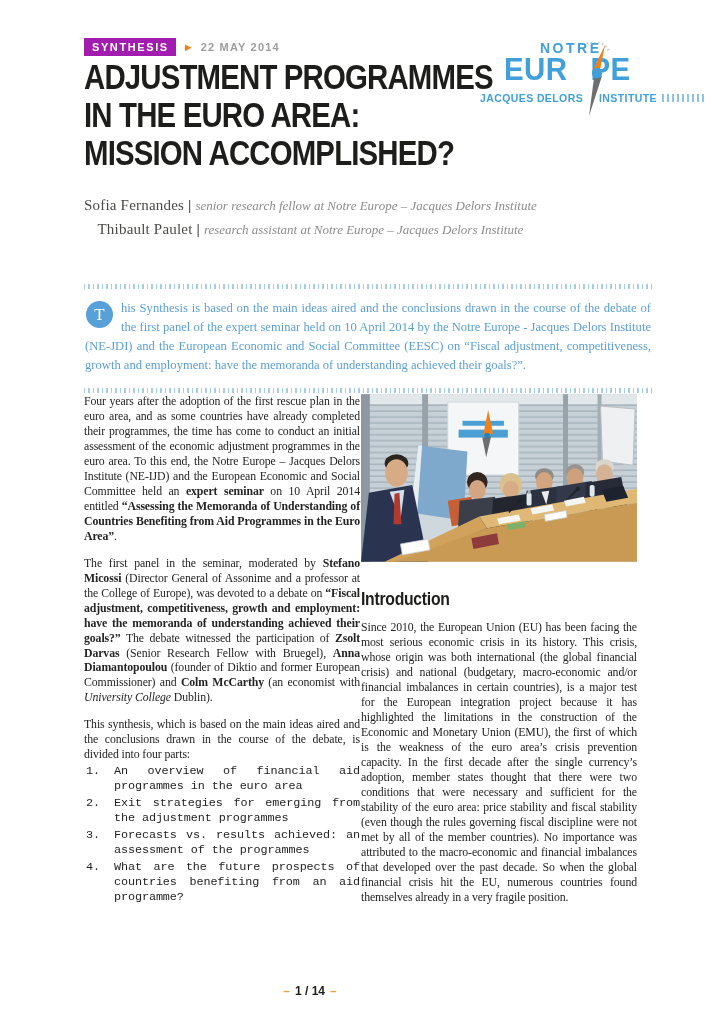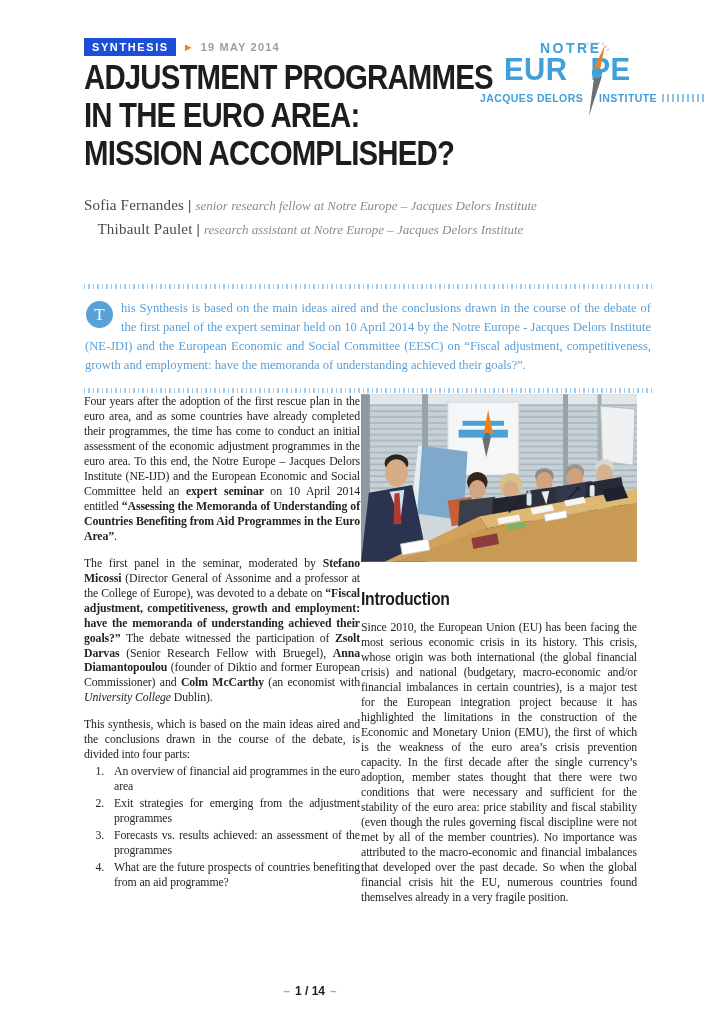--- a/index.html
+++ b/index.html
@@ -6,21 +6,21 @@
   html,body { background:#ffffff; }
   .page {
     position:relative; width:724px; height:1024px; margin:0 auto;
     background:#ffffff; overflow:hidden;
     font-family:"Liberation Serif", serif; color:#252525;
   }
 
   
   .badge-row { position:absolute; top:38px; left:84px; display:flex; align-items:center; gap:7px;
     font-family:"Liberation Sans", sans-serif; }
-  .badge { background:#1d4ed8; color:#ffffff; font-size:11px; font-weight:bold;
+  .badge { background:#a21caf; color:#ffffff; font-size:11px; font-weight:bold;
     letter-spacing:1.6px; padding:3px 7px 3px 8px; }
   .badge-arrow { color:#f08119; font-size:11px; line-height:1; }
   .badge-date { color:#9d9d9c; font-size:11px; font-weight:bold; letter-spacing:1.2px; }
 
   .title { position:absolute; top:58px; left:84px; width:480px;
     font-family:"Liberation Sans", sans-serif; font-weight:bold; color:#1d1d1b;
     font-size:35px; line-height:38px; letter-spacing:-1px;
     transform:scaleX(0.84); transform-origin:left top; white-space:nowrap; }
 
   .authors { position:absolute; top:197px; left:84px;text-align:center; }
@@ -53,41 +53,41 @@
   .dropcap { float:left; width:27px; height:27px; border-radius:50%; background:#58a0d8;
     color:#ffffff; text-align:center; line-height:27px; font-size:17px;
     margin:2px 8px 0 1px; font-family:"Liberation Serif", serif; }
 
   
   .columns { position:absolute; top:394px; left:84px; width:568px; display:flex; gap:1px; }
   .col { width:276px; font-size:11.8px; line-height:1.27; text-align:justify;
     color:#242424; letter-spacing:-0.1px; }
   .col p { margin-bottom:12px; }
   .col-left ol { margin:0 0 0 6px; padding-left:17px; }
-  .col-left li { padding-left:7px; margin-bottom:2px; }
+  .col-left li { padding-left:7px; margin-bottom:2px;font-family:Liberation Mono, monospace; }
 
   .photo-wrap { width:276px; height:168px; overflow:hidden; }
   .section-heading { margin:26px 0 10px 0; font-family:"Liberation Sans", sans-serif;
     font-weight:bold; font-size:17.5px; color:#1d1d1b; letter-spacing:-0.3px;
     transform:scaleX(0.9); transform-origin:left top; }
 
   
   .footer { position:absolute; top:984px; left:0; width:620px; text-align:center;
     font-family:"Liberation Sans", sans-serif; font-size:12px; font-weight:bold; color:#1d1d1b; }
   .footer .dash { color:#e9a13b; padding:0 5px; }
 </style>
 </head>
 <body>
 
 <div class="page">
 
   <div class="badge-row">
     <span class="badge">SYNTHESIS</span>
     <span class="badge-arrow">►</span>
-    <span class="badge-date">19 MAY 2014</span>
+    <span class="badge-date">22 MAY 2014</span>
   </div>
 
   <div class="title">
     <div>ADJUSTMENT PROGRAMMES</div>
     <div>IN THE EURO AREA:</div>
     <div>MISSION ACCOMPLISHED?</div>
   </div>
 
   <div class="authors">
     <div class="author-line">

